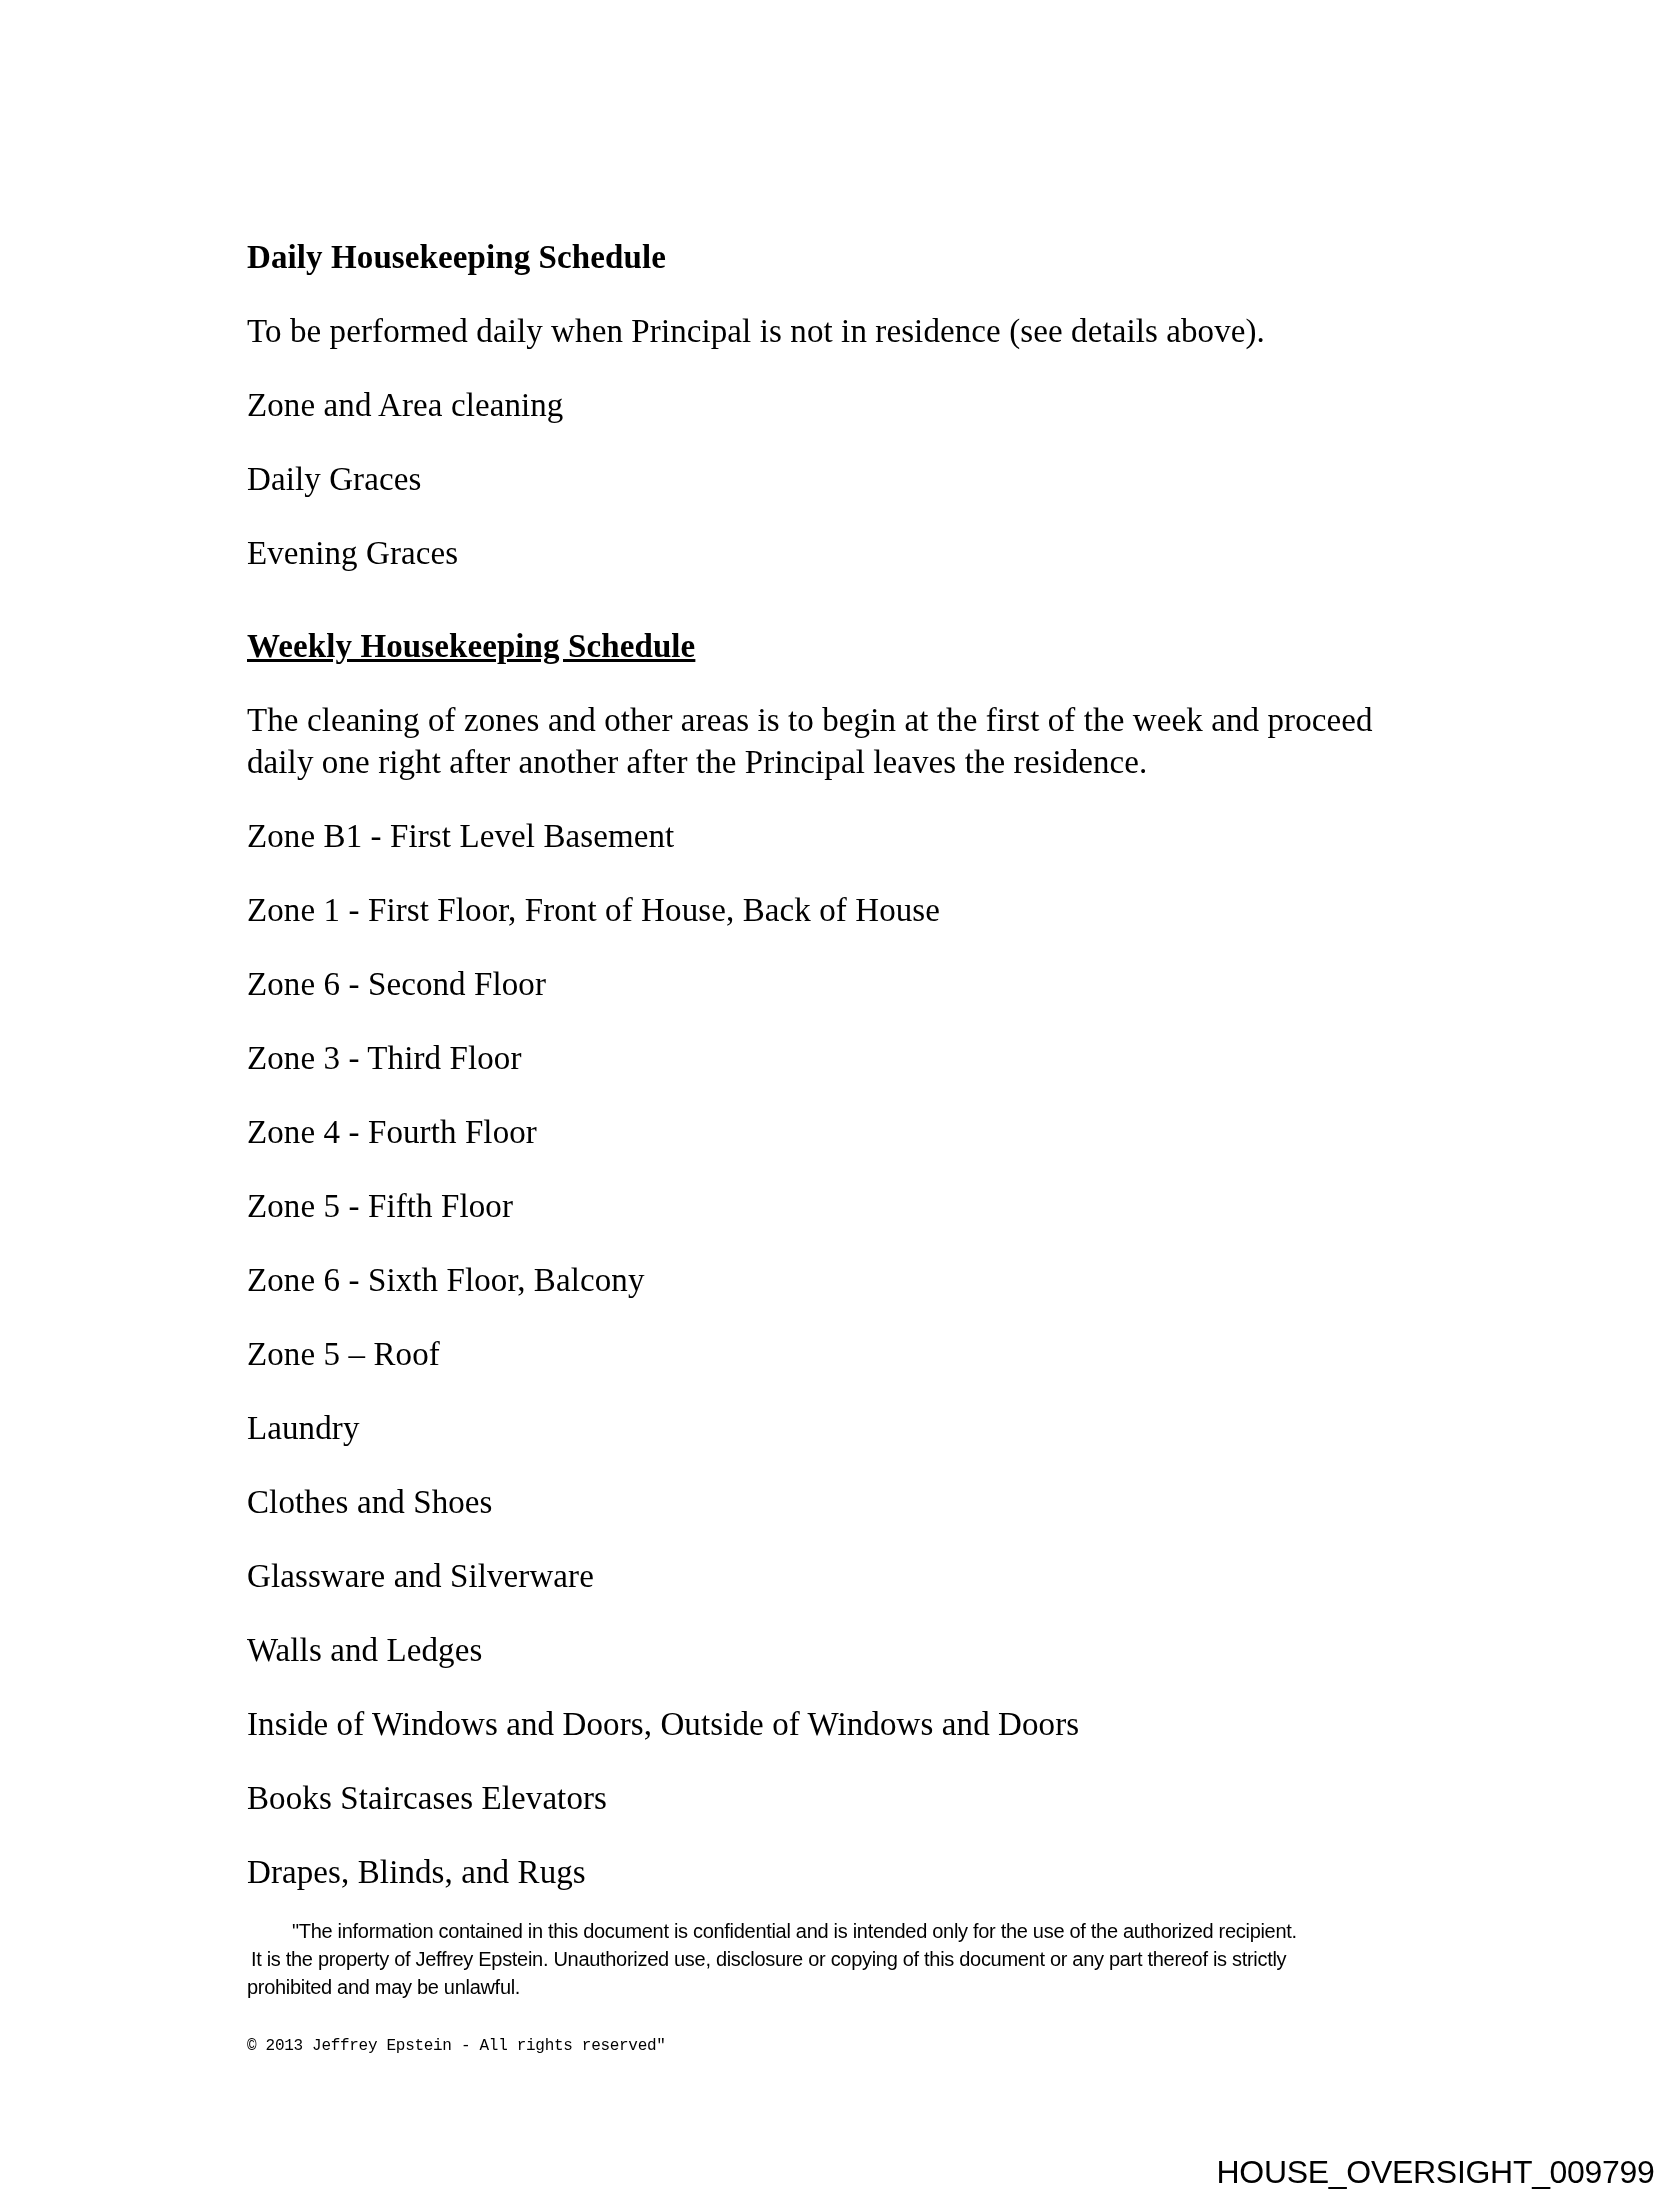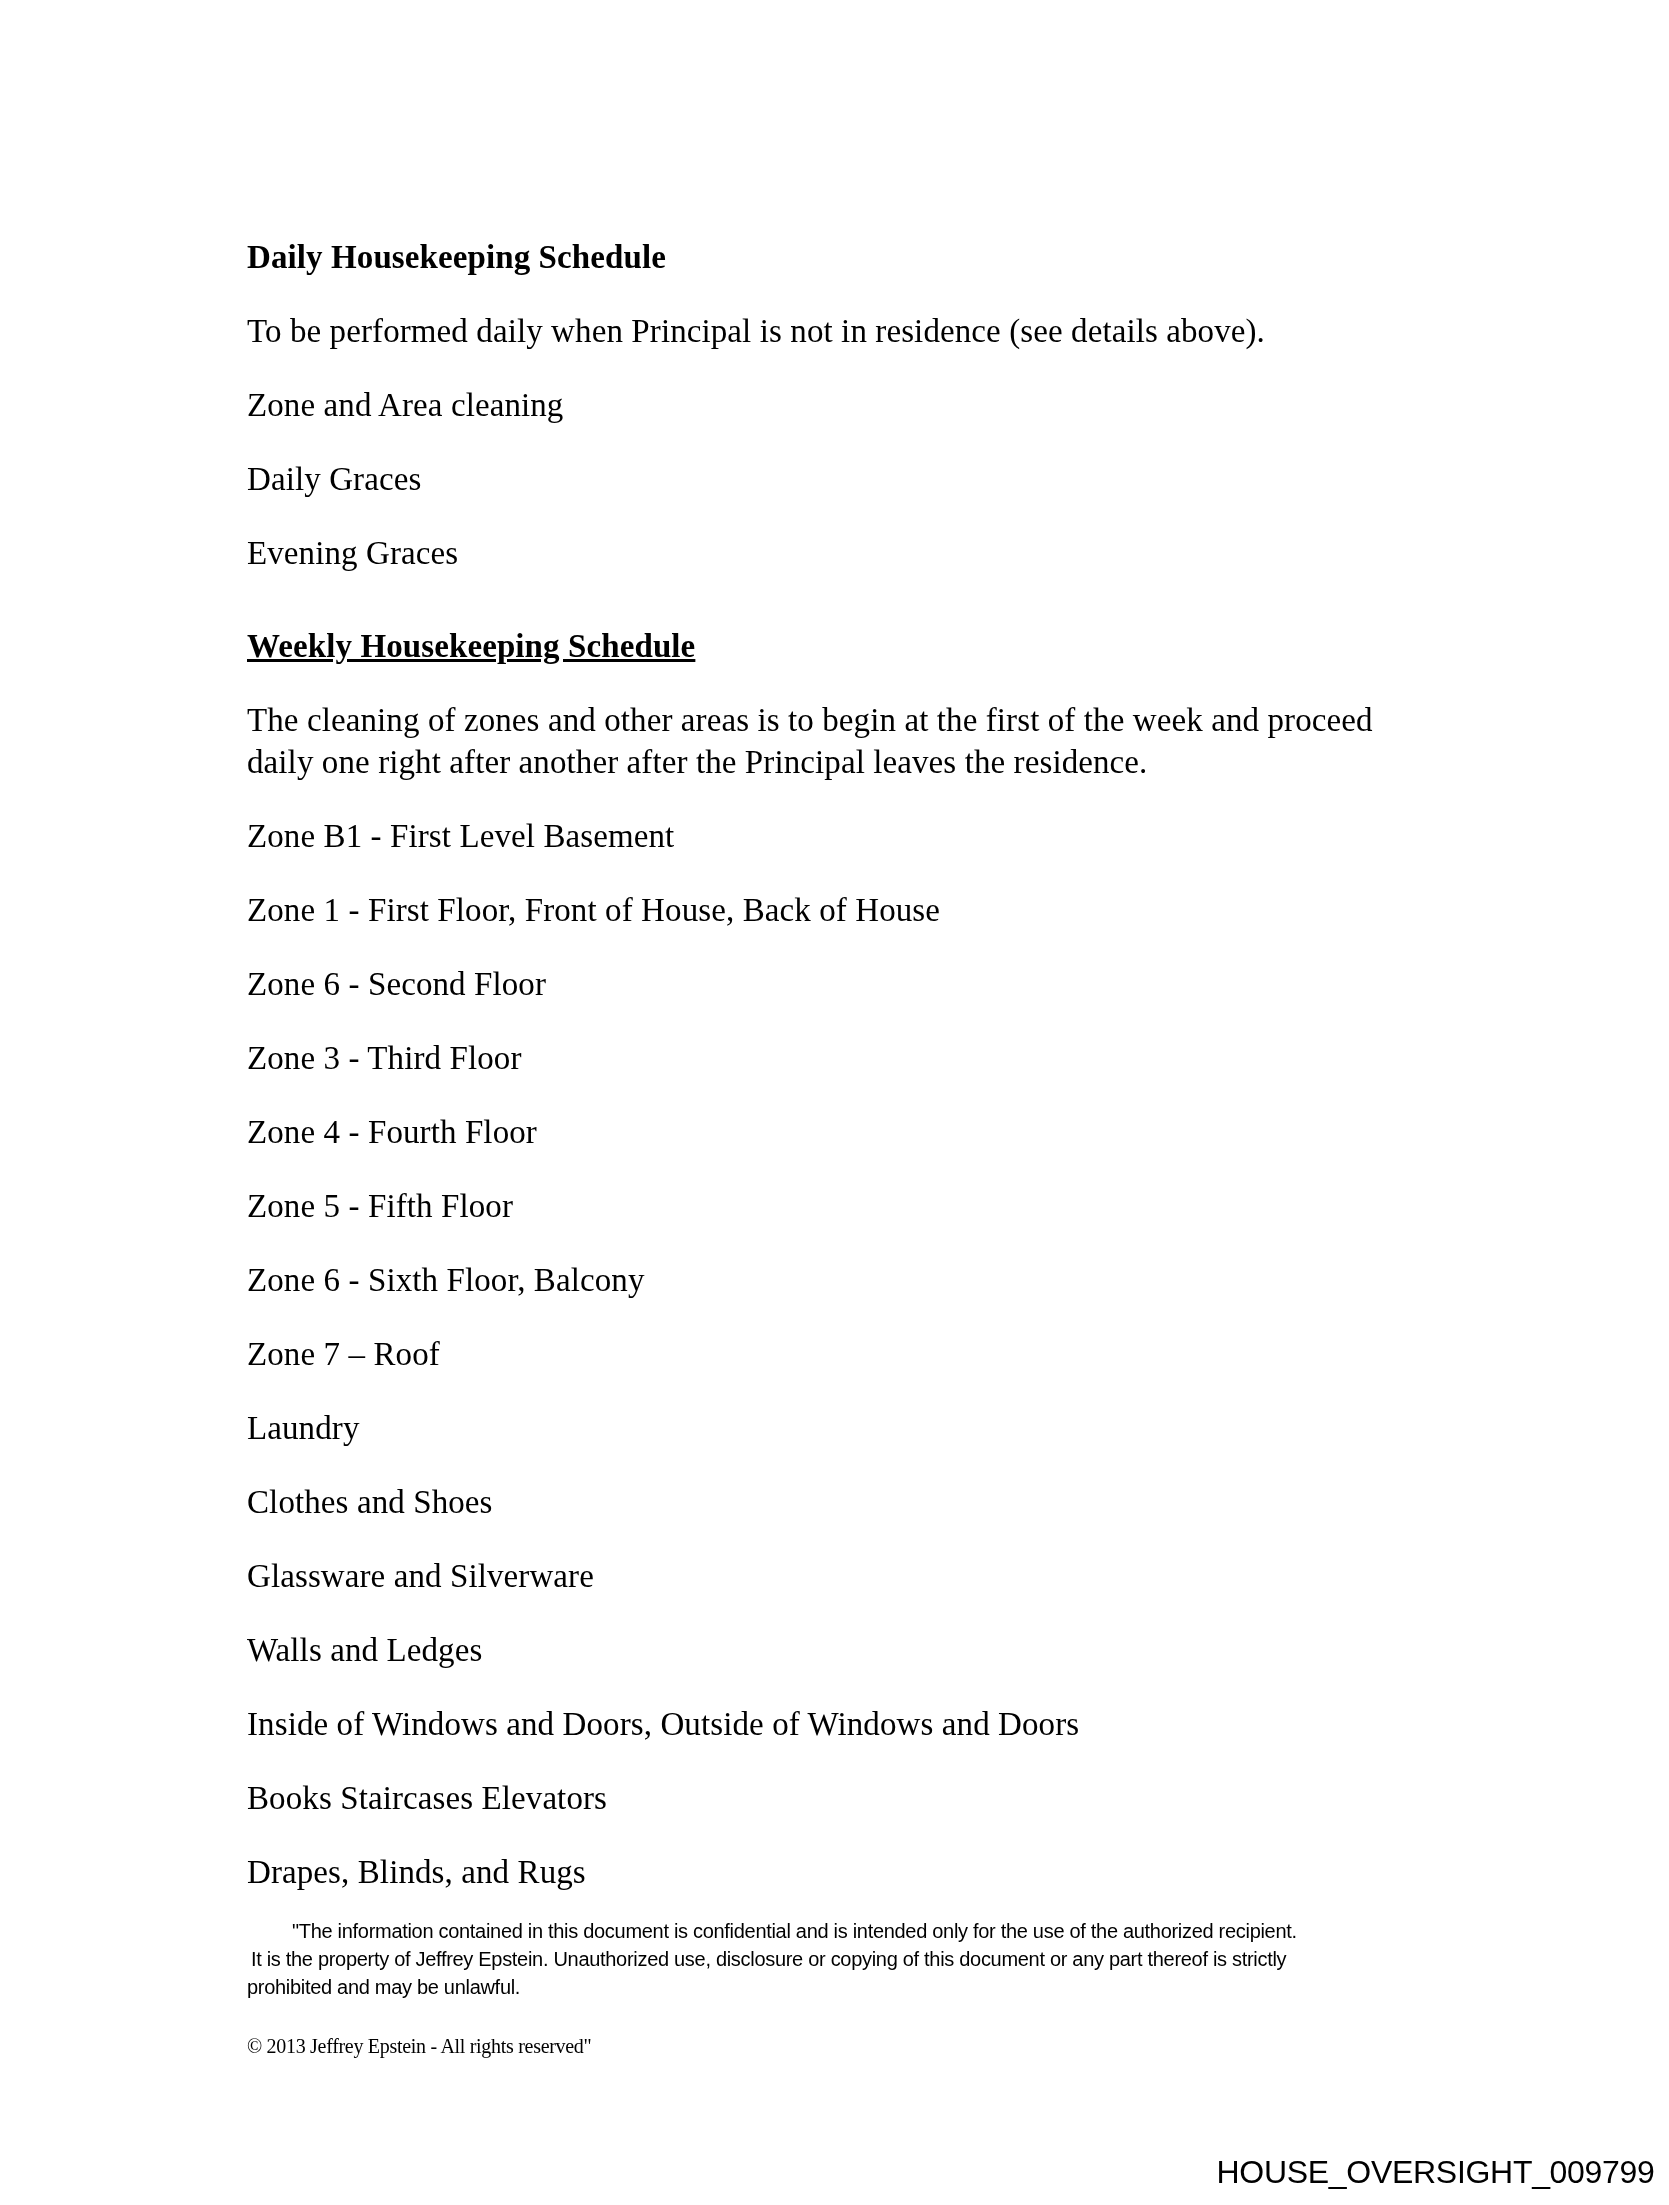--- a/index.html
+++ b/index.html
@@ -41,22 +41,22 @@
     line-height: 28px;
     letter-spacing: -0.3px;
   }
   .fline { white-space: nowrap; }
   .fline.indent { text-indent: 45px; }
   .fline.lead { padding-left: 3.9px; }
   .copyright {
     position: absolute;
     left: 247px;
     top: 2032px;
-    font-family: Liberation Serif, serif;
-    font-size: 20px;
+    font-family: Liberation Mono, monospace;
+    font-size: 16px;
     line-height: 28px;
     letter-spacing: -0.3px;
     white-space: nowrap;
   }
   .bates {
     position: absolute;
     right: 14.4px;
     top: 2155px;
     font-family: "Liberation Sans", sans-serif;
     font-size: 32px;
@@ -93,21 +93,21 @@
   <p class="line">Zone 6 - Second Floor</p>
 
   <p class="line">Zone 3 - Third Floor</p>
 
   <p class="line">Zone 4 - Fourth Floor</p>
 
   <p class="line">Zone 5 - Fifth Floor</p>
 
   <p class="line">Zone 6 - Sixth Floor, Balcony</p>
 
-  <p class="line">Zone 7 – Roof</p>
+  <p class="line">Zone 5 – Roof</p>
 
   <p class="line">Laundry</p>
 
   <p class="line">Clothes and Shoes</p>
 
   <p class="line">Glassware and Silverware</p>
 
   <p class="line">Walls and Ledges</p>
 
   <p class="line">Inside of Windows and Doors, Outside of Windows and Doors</p>

